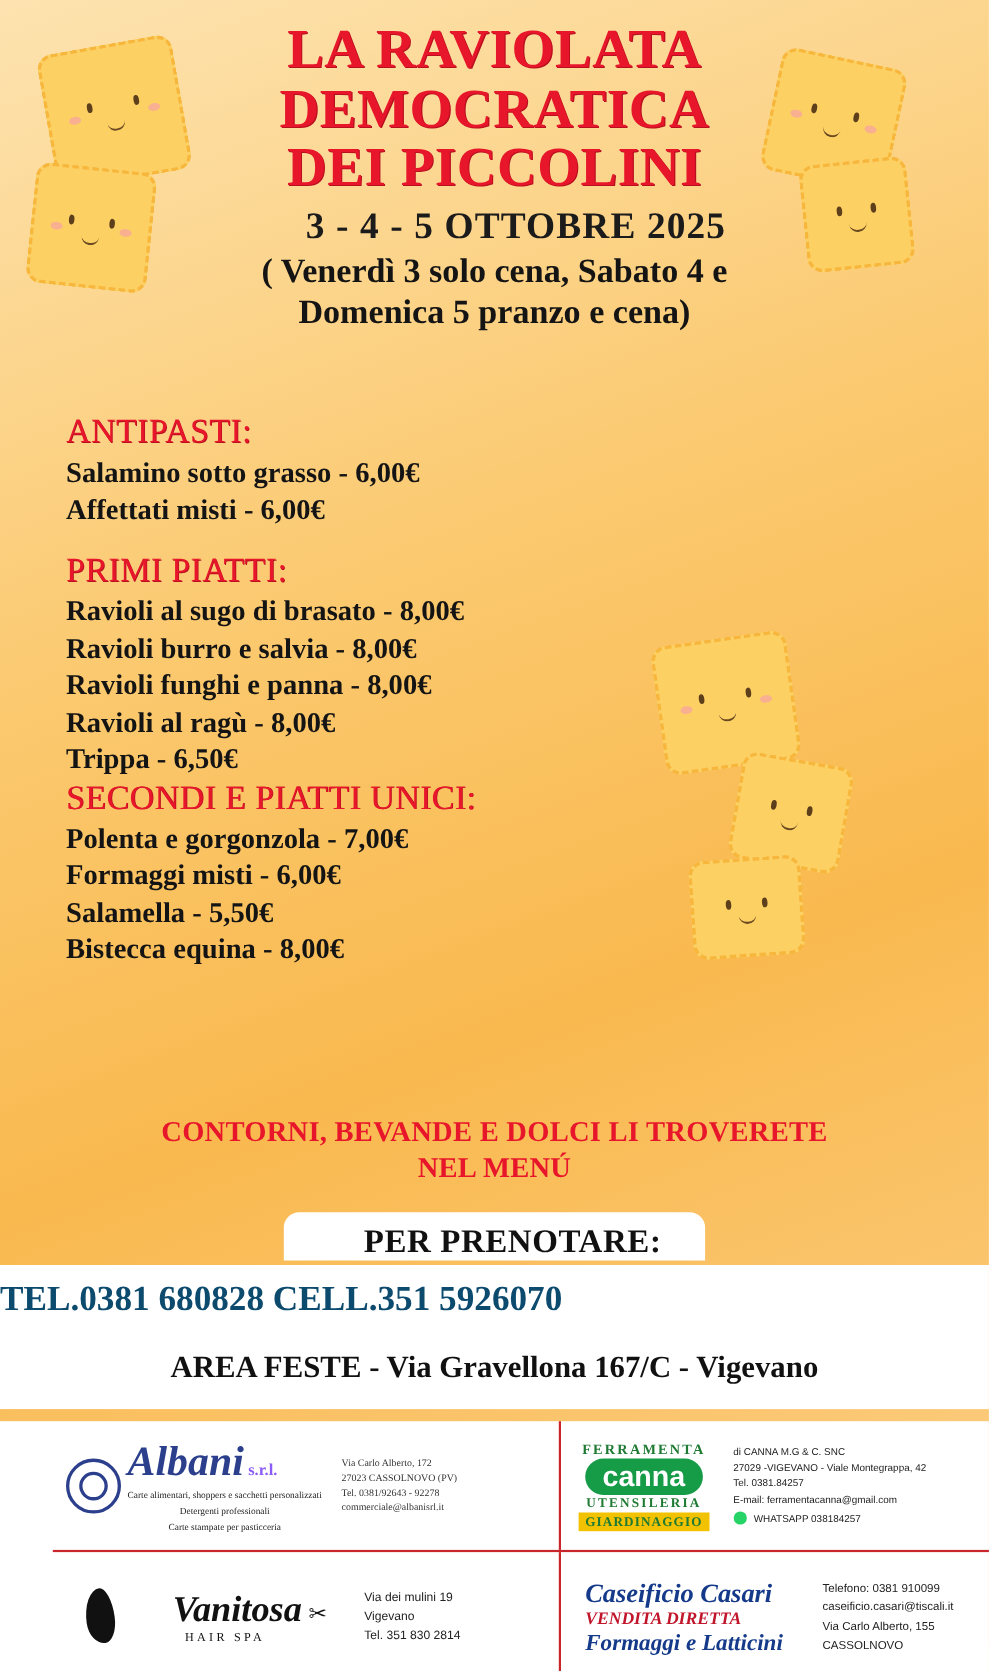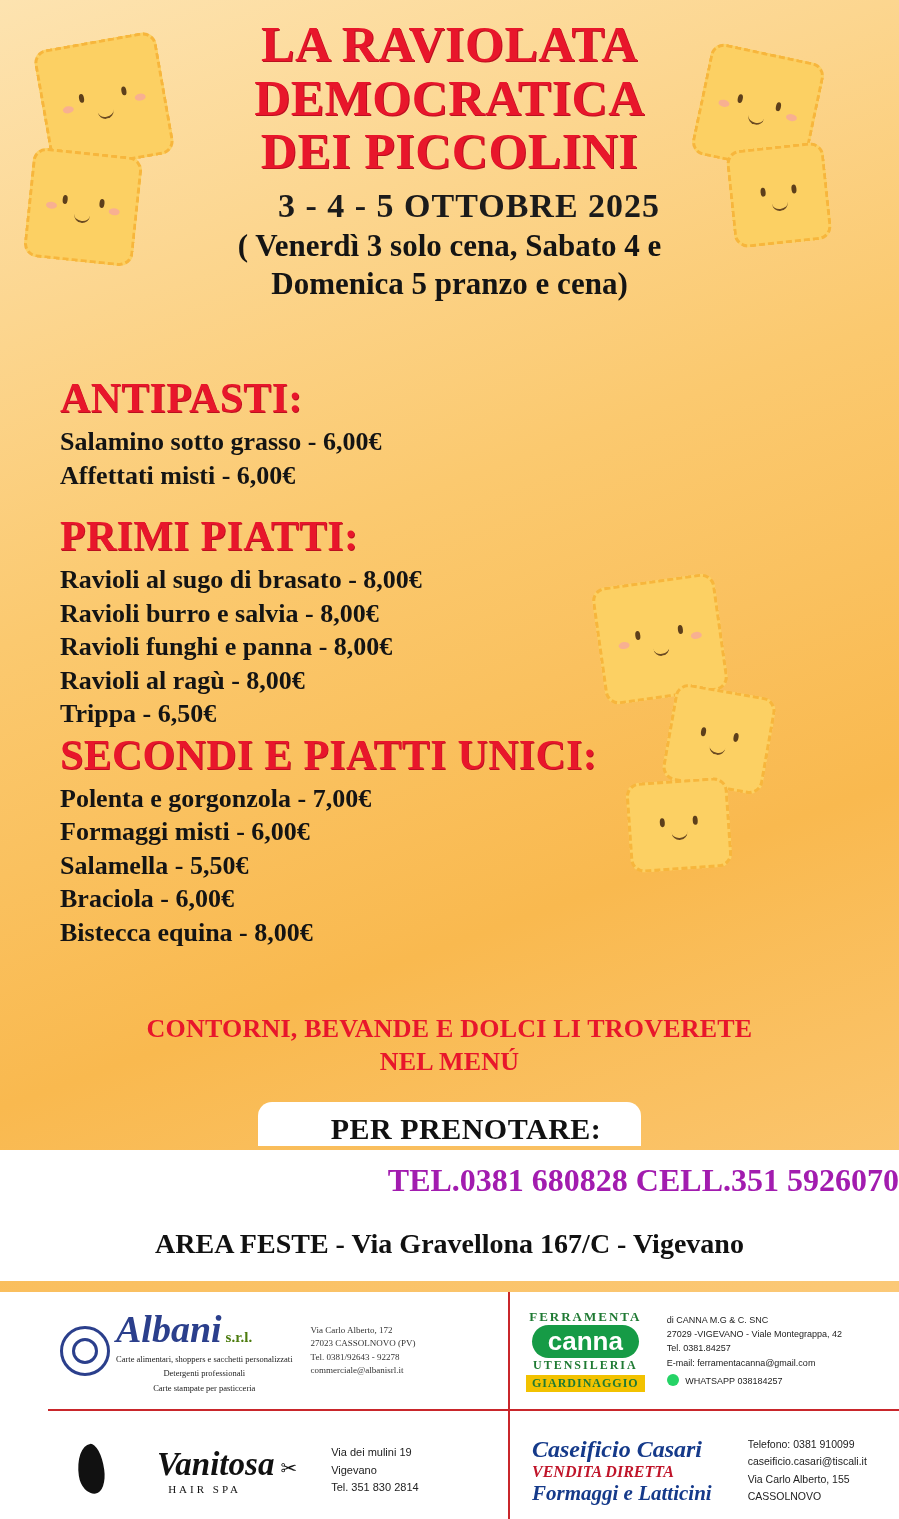--- a/index.html
+++ b/index.html
@@ -26,51 +26,51 @@
   .main-title{
     font-family:"Liberation Serif", serif;
     color:#e8162b;font-weight:bold;font-size:50px;line-height:1.07;
     letter-spacing:.5px;text-shadow:1px 1px 0 #b9101f;
   }
   .dates{color:#1b1b1b;font-weight:bold;font-size:34px;margin-top:8px;letter-spacing:1px;padding-left:39px;}
   .subdates{color:#141414;font-weight:bold;font-size:31px;line-height:1.12;margin-top:4px;}
 
   
   .menu{position:absolute;left:60px;top:374px;width:700px;}
-  .cat{color:#e8162b;font-weight:bold;font-size:42px;letter-spacing:.3px;margin:0 0 3px 0;
+  .cat{color:#e8162b;font-weight:normal;font-size:31px;letter-spacing:.3px;margin:0 0 3px 0;
        text-shadow:.7px .7px 0 #b9101f;}
   .item{color:#141414;font-weight:bold;font-size:26px;line-height:1.29;}
   .gap{height:20px;}
 
   
   .note{position:absolute;left:0;right:0;top:1013px;text-align:center;color:#e8162b;
         font-weight:bold;font-size:26px;line-height:1.25;letter-spacing:.2px;}
 
   
   .booking{position:absolute;left:258px;right:258px;top:1102px;background:#fff;border-radius:14px 14px 0 0;
            text-align:center;padding:10px 0 0 0;}
   .booking .b1{font-size:30px;font-weight:bold;color:#111;letter-spacing:.5px;padding-left:33px;}
   .white-strip{position:absolute;left:0;right:0;top:1150px;background:#fff;height:131px;}
-  .b2{position:absolute;left:0;right:0;top:1162px;text-align:right;font-size:32px;font-weight:bold;color:#a21caf;}
+  .b2{position:absolute;left:0;right:0;top:1162px;text-align:left;font-size:32px;font-weight:bold;color:#0c4a6e;}
   .b3{position:absolute;left:0;right:0;top:1228px;text-align:center;font-size:28px;font-weight:bold;color:#111;}
 
   
   .sponsors{position:absolute;left:0;right:0;top:1292px;height:238px;background:#fff;padding-left:48px;}
   .srow{position:relative;height:119px;border-bottom:2px solid #c9262b;box-sizing:border-box;}
   .srow:last-child{border-bottom:none;}
   .vdiv{position:absolute;top:0;bottom:0;left:460px;width:2px;background:#c9262b;}
   .cell{position:absolute;top:0;bottom:0;display:flex;align-items:center;}
   .cell.left{left:0;width:460px;}
   .cell.right{left:462px;right:0;}
 
   .albani{padding-left:12px;display:flex;align-items:center;}
   .spiral{width:44px;height:44px;border-radius:50%;border:3px solid #2b3f8c;position:relative;margin-right:6px;}
   .spiral:after{content:"";position:absolute;left:9px;top:9px;width:20px;height:20px;border-radius:50%;border:3px solid #2b3f8c;}
   .albani-name{font-family:"Liberation Serif",serif;font-style:italic;font-weight:bold;font-size:38px;color:#2b3f8c;}
-  .albani-srl{font-size:15px;color:#4d7c0f;font-weight:bold;margin-left:4px;}
+  .albani-srl{font-size:15px;color:#8b5cf6;font-weight:bold;margin-left:4px;}
   .albani-sub{font-size:8.5px;color:#1b1b1b;line-height:1.45;text-align:center;margin-top:2px;}
   .albani-addr{font-size:9px;color:#333;line-height:1.5;margin-left:18px;}
 
   .canna{display:flex;align-items:center;padding-left:16px;}
   .canna-logo{text-align:center;}
   .canna-top{font-size:13px;font-weight:bold;color:#1f7a33;letter-spacing:2px;}
   .canna-box{background:#169b46;color:#fff;font-weight:bold;font-size:26px;border-radius:20px;padding:1px 16px;display:inline-block;font-family:"Liberation Sans",sans-serif;}
   .canna-mid{font-size:12px;font-weight:bold;color:#1f7a33;letter-spacing:2px;}
   .canna-bot{background:#f2c200;color:#1f7a33;font-weight:bold;font-size:12px;letter-spacing:1px;padding:1px 6px;display:inline-block;}
   .canna-info{font-size:9px;color:#222;line-height:1.6;margin-left:22px;font-family:"Liberation Sans",sans-serif;}
@@ -159,21 +159,20 @@
     <div class="item">Ravioli al sugo di brasato - 8,00€</div>
     <div class="item">Ravioli burro e salvia - 8,00€</div>
     <div class="item">Ravioli funghi e panna - 8,00€</div>
     <div class="item">Ravioli al ragù - 8,00€</div>
     <div class="item">Trippa - 6,50€</div>
 
     <div class="cat">SECONDI E PIATTI UNICI:</div>
     <div class="item">Polenta e gorgonzola - 7,00€</div>
     <div class="item">Formaggi misti - 6,00€</div>
     <div class="item">Salamella - 5,50€</div>
-    <div class="item">Braciola - 6,00€</div>
     <div class="item">Bistecca equina - 8,00€</div>
   </div>
 
   <div class="note">
     <div>CONTORNI, BEVANDE E DOLCI LI TROVERETE</div>
     <div>NEL MENÚ</div>
   </div>
 
   <div class="booking">
     <div class="b1">PER PRENOTARE:</div>

